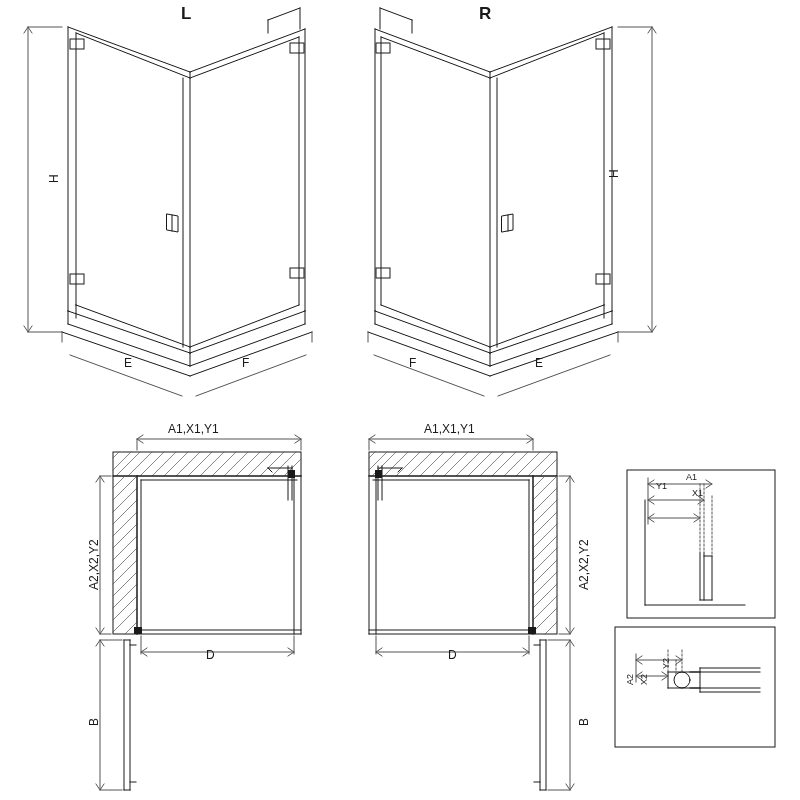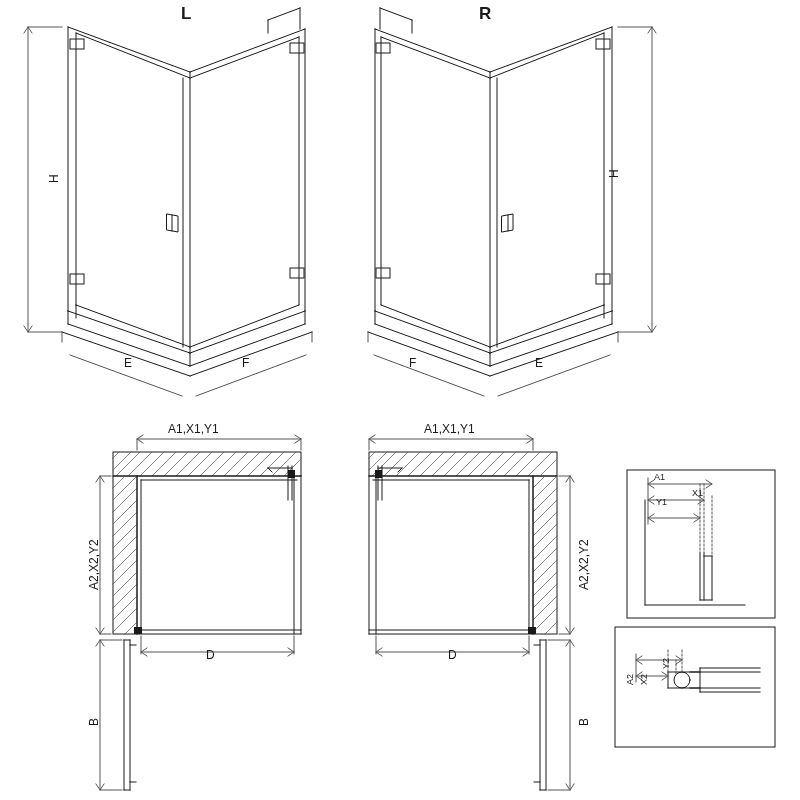--- a/index.html
+++ b/index.html
@@ -414,21 +414,21 @@
   <div class="lbl" style="left:168px; top:423px;">A1,X1,Y1</div>
   <div class="lbl rot" style="left:88px; top:590px;">A2,X2,Y2</div>
   <div class="lbl" style="left:206px; top:649px;">D</div>
   <div class="lbl rot" style="left:88px; top:726px;">B</div>
 
   <div class="lbl" style="left:424px; top:423px;">A1,X1,Y1</div>
   <div class="lbl rot" style="left:578px; top:590px;">A2,X2,Y2</div>
   <div class="lbl" style="left:448px; top:649px;">D</div>
   <div class="lbl rot" style="left:578px; top:726px;">B</div>
 
-  <div class="lbl small" style="left:654px; top:473px;">A1</div>
+  <div class="lbl small" style="left:686px; top:473px;">A1</div>
   <div class="lbl small" style="left:692px; top:489px;">X1</div>
-  <div class="lbl small" style="left:656px; top:498px;">Y1</div>
+  <div class="lbl small" style="left:656px; top:482px;">Y1</div>
 
   <div class="lbl small rot" style="left:626px; top:685px;">A2</div>
   <div class="lbl small rot" style="left:640px; top:685px;">X2</div>
   <div class="lbl small rot" style="left:662px; top:669px;">Y2</div>
 
 </div>
 
 </body></html>

